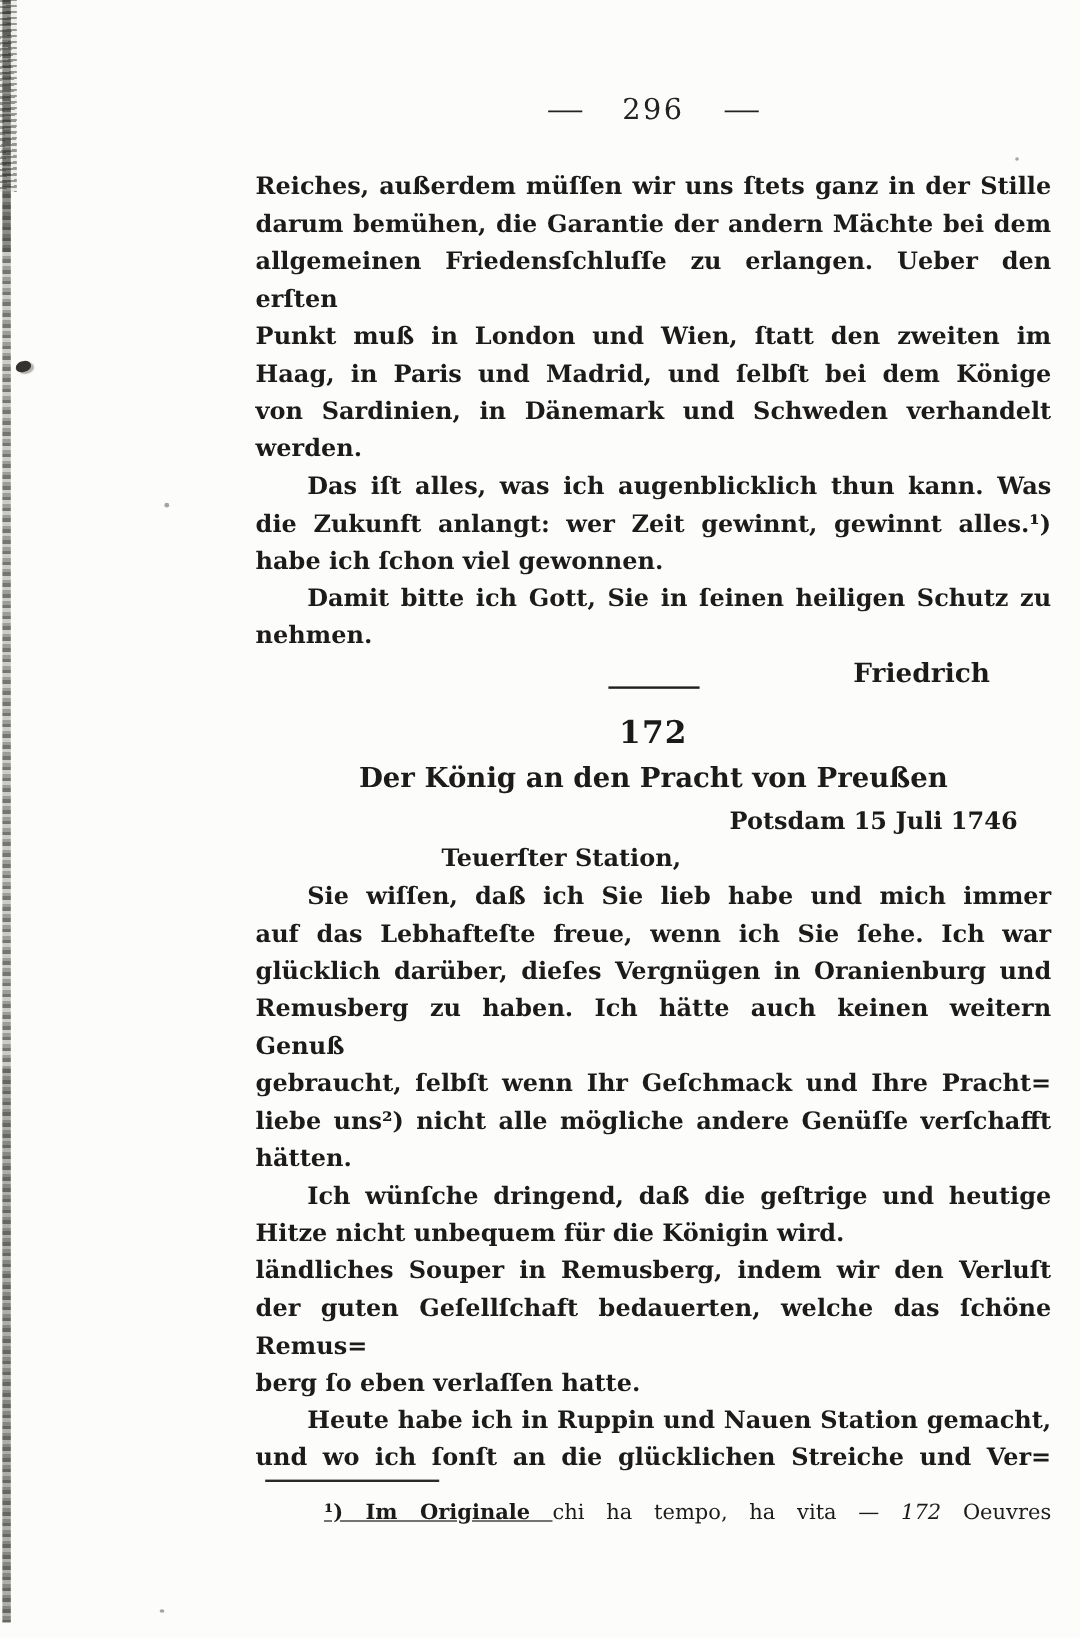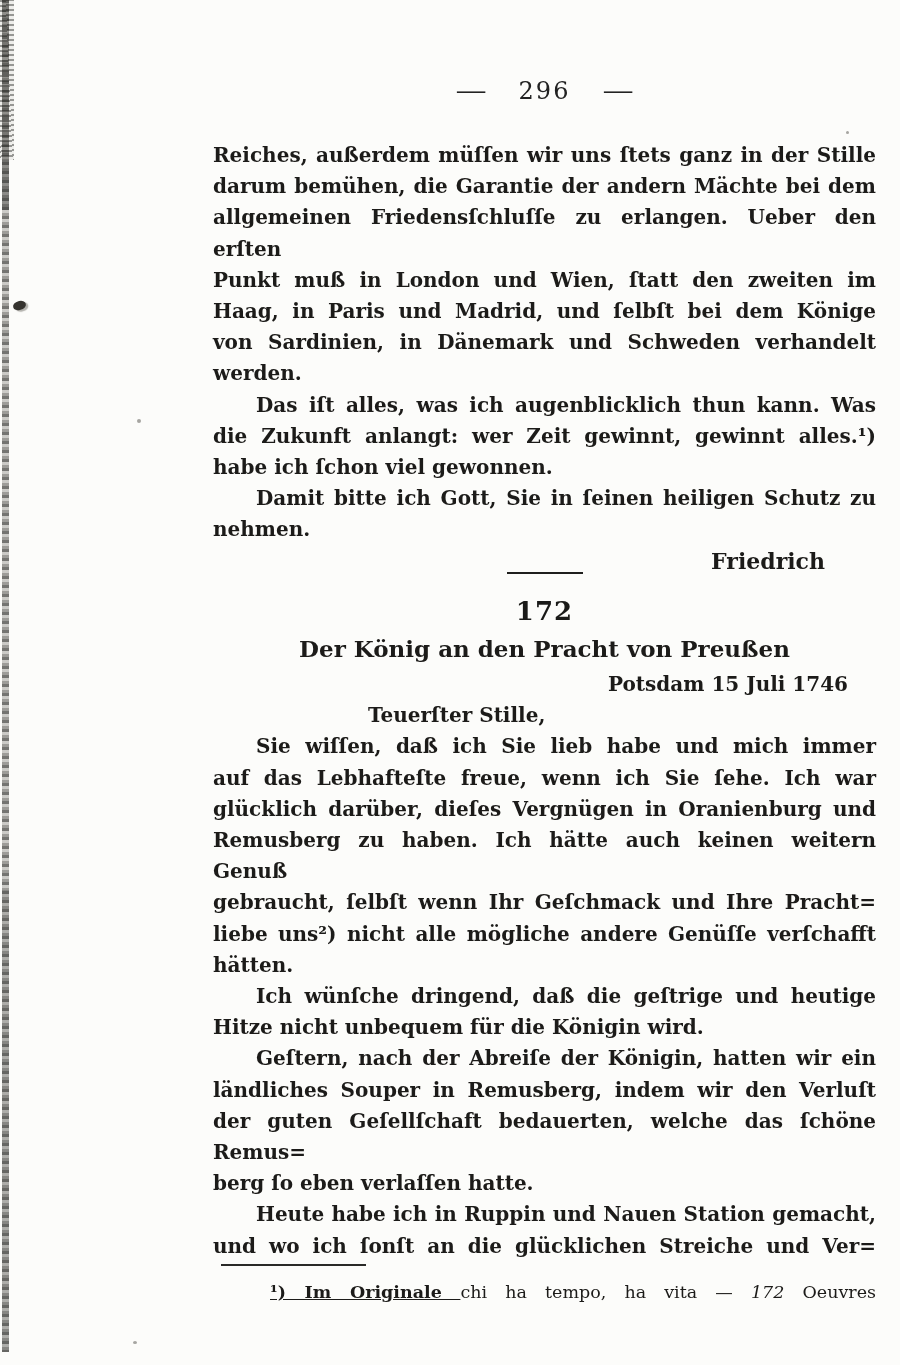--- a/index.html
+++ b/index.html
@@ -117,36 +117,35 @@
       <div class="line j ind">Damit bitte ich Gott, Sie in ſeinen heiligen Schutz zu</div>
       <div class="line">nehmen.</div>
     </div>
   <div class="signature">Friedrich</div>
 
   <div class="rule-center"></div>
 
   <div class="letter-number">172</div>
   <div class="letter-title">Der König an den Pracht von Preußen</div>
   <div class="dateline">Potsdam 15 Juli 1746</div>
-  <div class="salutation">Teuerſter Stille,</div>
+  <div class="salutation">Teuerſter Station,</div>
   <div class="para">
       <div class="line j ind">Sie wiſſen, daß ich Sie lieb habe und mich immer</div>
       <div class="line j">auf das Lebhafteſte freue, wenn ich Sie ſehe.  Ich war</div>
       <div class="line j">glücklich darüber, dieſes Vergnügen in Oranienburg und</div>
       <div class="line j">Remusberg zu haben. Ich hätte auch keinen weitern Genuß</div>
       <div class="line j">gebraucht, ſelbſt wenn Ihr Geſchmack und Ihre Pracht=</div>
       <div class="line j">liebe uns²) nicht alle mögliche andere Genüſſe verſchafft</div>
       <div class="line">hätten.</div>
     </div>
   <div class="para">
       <div class="line j ind">Ich wünſche dringend, daß die geſtrige und heutige</div>
       <div class="line">Hitze nicht unbequem für die Königin wird.</div>
     </div>
   <div class="para">
-      <div class="line j ind">Geſtern, nach der Abreiſe der Königin, hatten wir ein</div>
       <div class="line j">ländliches Souper in Remusberg, indem wir den Verluſt</div>
       <div class="line j">der guten Geſellſchaft bedauerten, welche das ſchöne Remus=</div>
       <div class="line">berg ſo eben verlaſſen hatte.</div>
     </div>
   <div class="para">
       <div class="line j ind">Heute habe ich in Ruppin und Nauen Station gemacht,</div>
       <div class="line j">und wo ich ſonſt an die glücklichen Streiche und Ver=</div>
     </div>
 
   <div class="rule-footnote"></div>

